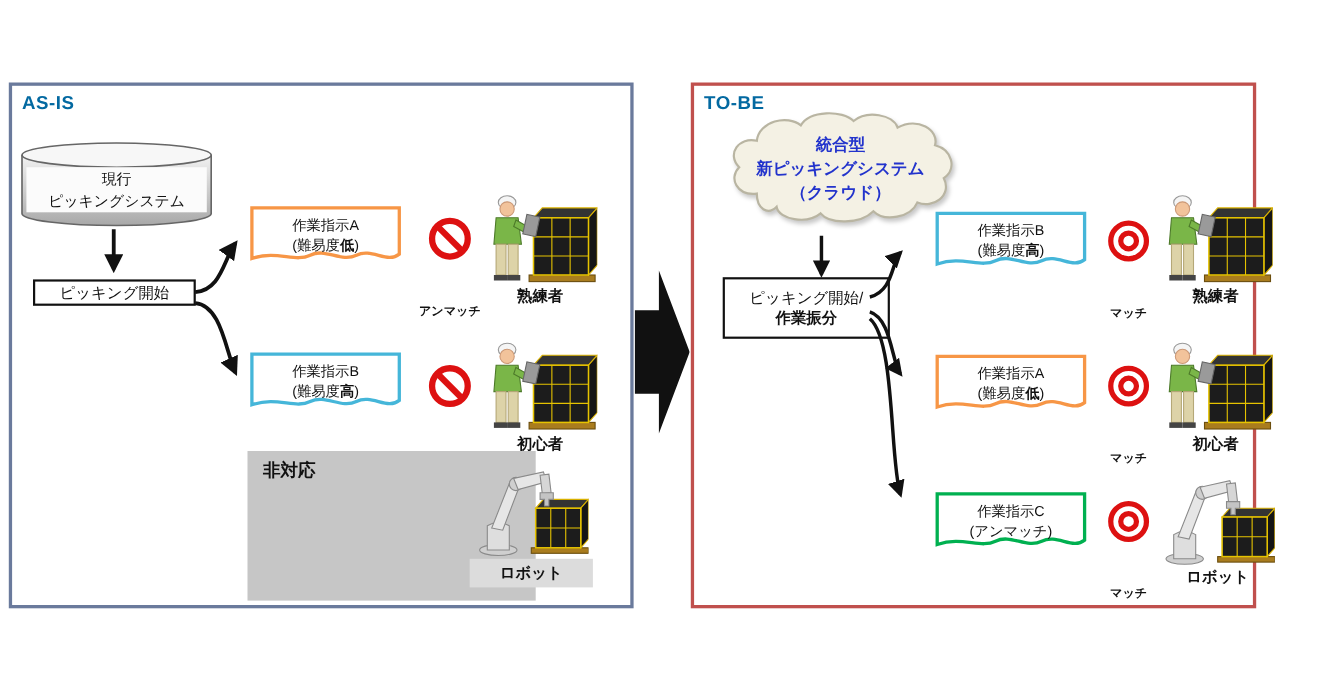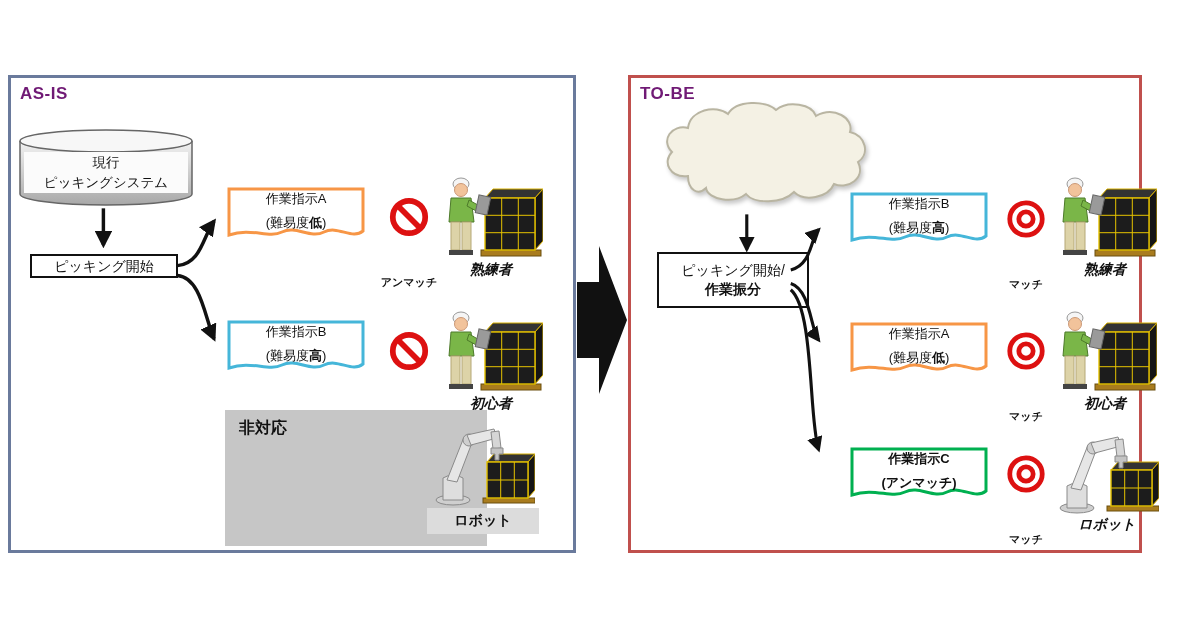--- a/index.html
+++ b/index.html
@@ -4,46 +4,46 @@
 <style>
   * { margin:0; padding:0; box-sizing:border-box; }
   html,body { background:#ffffff; }
   body { font-family:"Liberation Sans","DejaVu Sans",sans-serif; color:#111; }
   .stage { position:relative; width:1200px; height:630px; background:#fff; overflow:hidden; }
 
   .panel { position:absolute; top:75px; height:478px; background:#fff; }
   .panel.as-is { left:8px;  width:568px; border:3px solid #6a7a9c; }
   .panel.to-be { left:628px; width:514px; border:3px solid #c0504d; }
   .panel-title { position:absolute; left:9px; top:6px; font-size:17px; font-weight:bold;
-                 color:#701a75; letter-spacing:.5px; }
+                 color:#0369a1; letter-spacing:.5px; }
 
   .abs { position:absolute; }
   .arrows { position:absolute; left:0; top:0; width:100%; height:100%; pointer-events:none; }
 
   
   .cyl-text { position:absolute; left:0; top:24px; width:100%; text-align:center;
               font-size:13.5px; line-height:1.45; }
   .cyl-text .bg { display:inline-block; background:#fbfbfb; padding:1px 20px; }
 
   
   .flow-box { position:absolute; border:2px solid #111; background:#fff; display:flex;
               flex-direction:column; align-items:center; justify-content:center;
               font-size:14px; line-height:1.35; text-align:center; }
   .flow-box .bold { font-weight:bold; }
 
   
   .doc { position:absolute; }
   .doc svg { position:absolute; left:0; top:0; width:100%; height:100%; }
   .doc-text { position:absolute; left:6px; right:6px; top:4px; bottom:14px; display:flex;
-              flex-direction:column; align-items:center; justify-content:space-between;
+              flex-direction:column; align-items:center; justify-content:flex-end;
               font-size:13px; line-height:1.4; text-align:center; }
   .doc-text b { font-weight:bold; }
 
   .sign-label { position:absolute; font-size:11px; font-weight:bold; text-align:center;margin-top:34px; }
-  .person-label { position:absolute; font-size:14px; font-weight:bold; text-align:center;font-style:italic; }
+  .person-label { position:absolute; font-size:14px; font-weight:bold; text-align:center; }
 
   
   .gray-zone { position:absolute; background:#c6c6c6; }
   .gray-zone-title { position:absolute; left:14px; top:8px; font-size:16px; font-weight:bold; }
   .robot-strip { position:absolute; background:#dcdcdc; display:flex; align-items:center;
                  justify-content:center; font-size:14px; font-weight:bold; }
 
   
   .cloud svg { filter: drop-shadow(2px 3px 2px rgba(0,0,0,.22)); }
   .cloud-text { position:absolute; left:8px; right:8px; top:16px; bottom:12px; display:flex;
@@ -193,20 +193,25 @@
 
   <section class="panel to-be">
     <div class="panel-title">TO-BE</div>
 
     <div class="abs cloud" style="left:27px; top:20px; width:212px; height:108px;">
       <svg viewBox="0 0 212 108" width="212" height="108">
         <path d="M30,78 C12,80 4,64 14,54 C2,42 14,26 30,30 C32,12 58,6 70,16 C78,2 108,2 118,12
                  C130,2 154,6 158,18 C176,8 196,20 192,34 C208,38 212,56 200,64 C208,80 190,92 176,86
                  C170,100 146,104 136,94 C124,106 96,106 88,96 C76,106 50,102 48,90 C40,98 30,92 30,78 Z" fill="#f4f1e4" stroke="#b9b5a2" stroke-width="2"></path>
       </svg>
+      <div class="cloud-text">
+        <div>統合型</div>
+        <div>新ピッキングシステム</div>
+        <div>（クラウド）</div>
+      </div>
     </div>
 
     <div class="flow-box" style="left:26px; top:174px; width:152px; height:56px;">
       <span>ピッキング開始/</span>
       <span class="bold">作業振分</span>
     </div>
 
     <div class="doc" style="left:218px; top:113px; width:140px; height:60px;">
       <svg viewBox="0 0 140 60" preserveAspectRatio="none">
         <path d="M3,3 L137,3 L137,45 C126,54 112,39 98,46 C84,53 70,39 56,46 C42,53 26,41 3,49 Z" fill="#ffffff" stroke="#45b6d9" stroke-width="3"></path>
@@ -220,21 +225,21 @@
     <div class="doc" style="left:218px; top:243px; width:140px; height:60px;">
       <svg viewBox="0 0 140 60" preserveAspectRatio="none">
         <path d="M3,3 L137,3 L137,45 C126,54 112,39 98,46 C84,53 70,39 56,46 C42,53 26,41 3,49 Z" fill="#ffffff" stroke="#f79646" stroke-width="3"></path>
       </svg>
       <div class="doc-text">
         <div>作業指示A</div>
         <div><span>(難易度</span><b>低</b><span>)</span></div>
       </div>
     </div>
 
-    <div class="doc" style="left:218px; top:368px; width:140px; height:60px;font-weight:bold;">
+    <div class="doc" style="left:218px; top:368px; width:140px; height:60px;">
       <svg viewBox="0 0 140 60" preserveAspectRatio="none">
         <path d="M3,3 L137,3 L137,45 C126,54 112,39 98,46 C84,53 70,39 56,46 C42,53 26,41 3,49 Z" fill="#ffffff" stroke="#00b050" stroke-width="3"></path>
       </svg>
       <div class="doc-text">
         <div>作業指示C</div>
         <div>(アンマッチ)</div>
       </div>
     </div>
 
     <svg class="abs" style="left:374px; top:120px;" width="42" height="42" viewBox="0 0 44 44">

